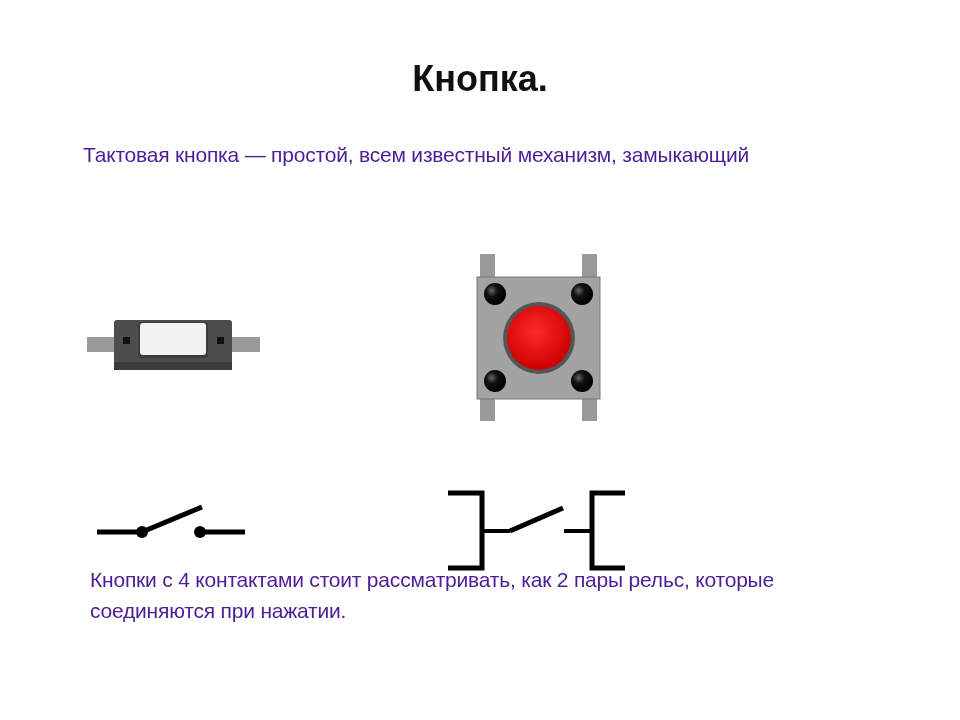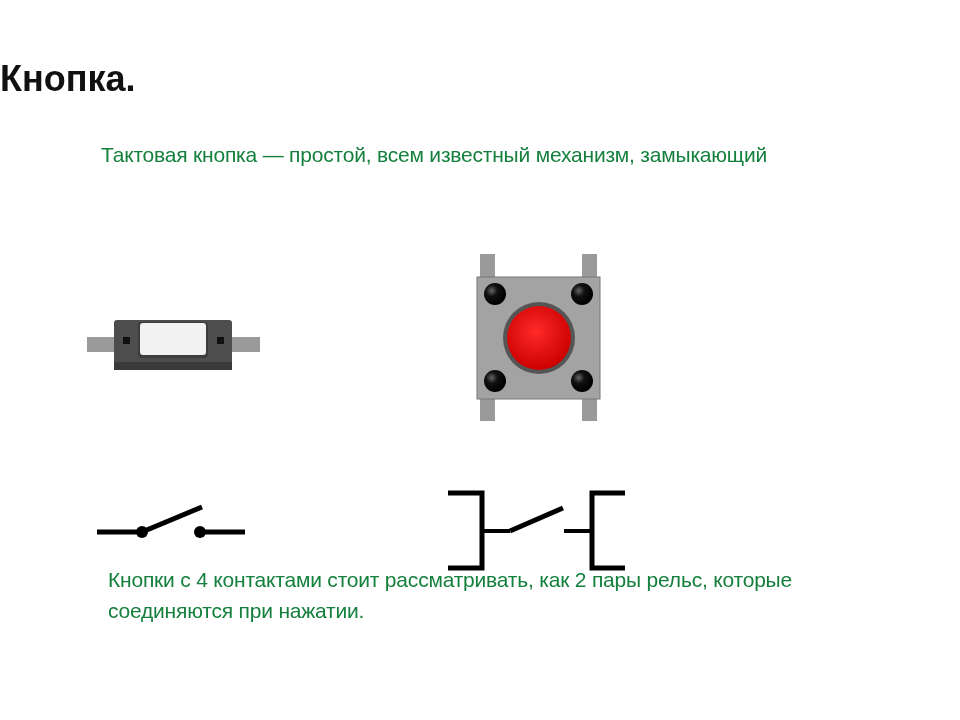--- a/index.html
+++ b/index.html
@@ -1,26 +1,26 @@
 <!DOCTYPE html>
 <html><head>
   <meta charset="utf-8">
   <style>
     html, body { margin: 0; padding: 0; }
     body {
       width: 960px; height: 720px; background: #ffffff; position: relative; overflow: hidden;
       font-family: "Liberation Sans", sans-serif; color: #111;
     }
     .title {
-      position: absolute; left: 0; width: 960px; top: 58px; 
+      position: absolute; left: 0; width: 960px; top: 58px; text-align: center;
       font-size: 36px; font-weight: bold; color: #111;
     }
     .para {
-      position: absolute; font-size: 21px; line-height: 31px; color: #15803d;
-      transform-origin: left top; letter-spacing: -0.2px; margin-left: 18px;
+      position: absolute; font-size: 21px; line-height: 31px; color: #4c1d95;
+      transform-origin: left top; letter-spacing: -0.2px;
     }
     .p1 { left: 83px; top: 139px; width: 800px; }
     .p2 { left: 90px; top: 564px; width: 820px; }
     svg { position: absolute; }
   </style>
 </head>
 <body>
 
 <div>
   <div class="title">Кнопка.</div>

